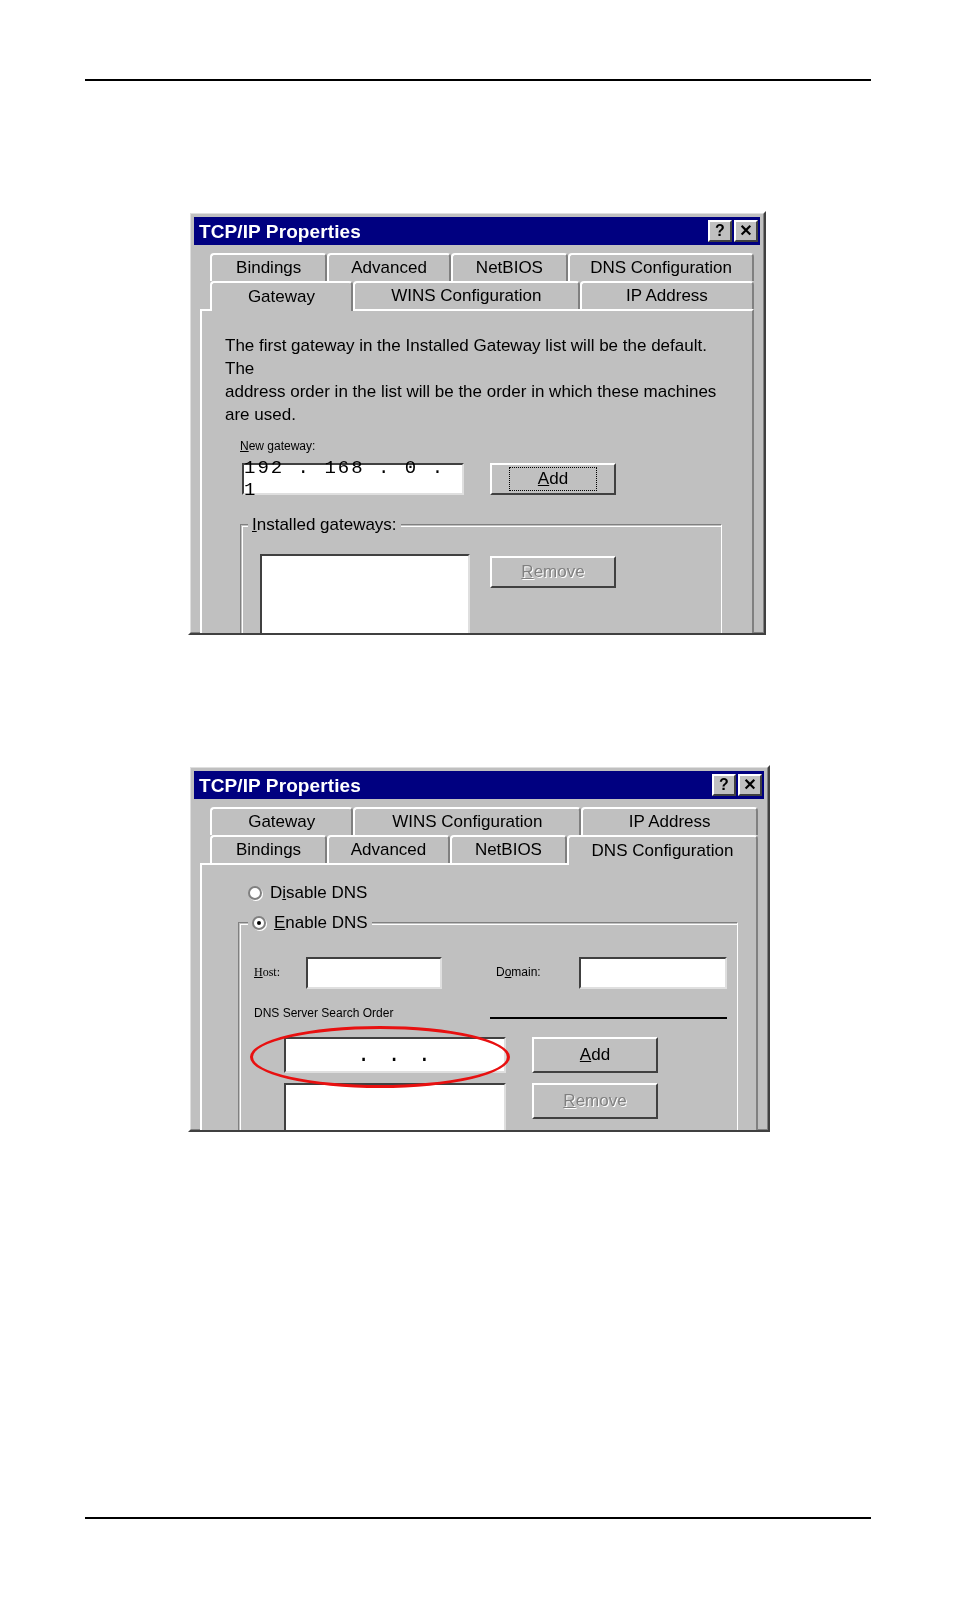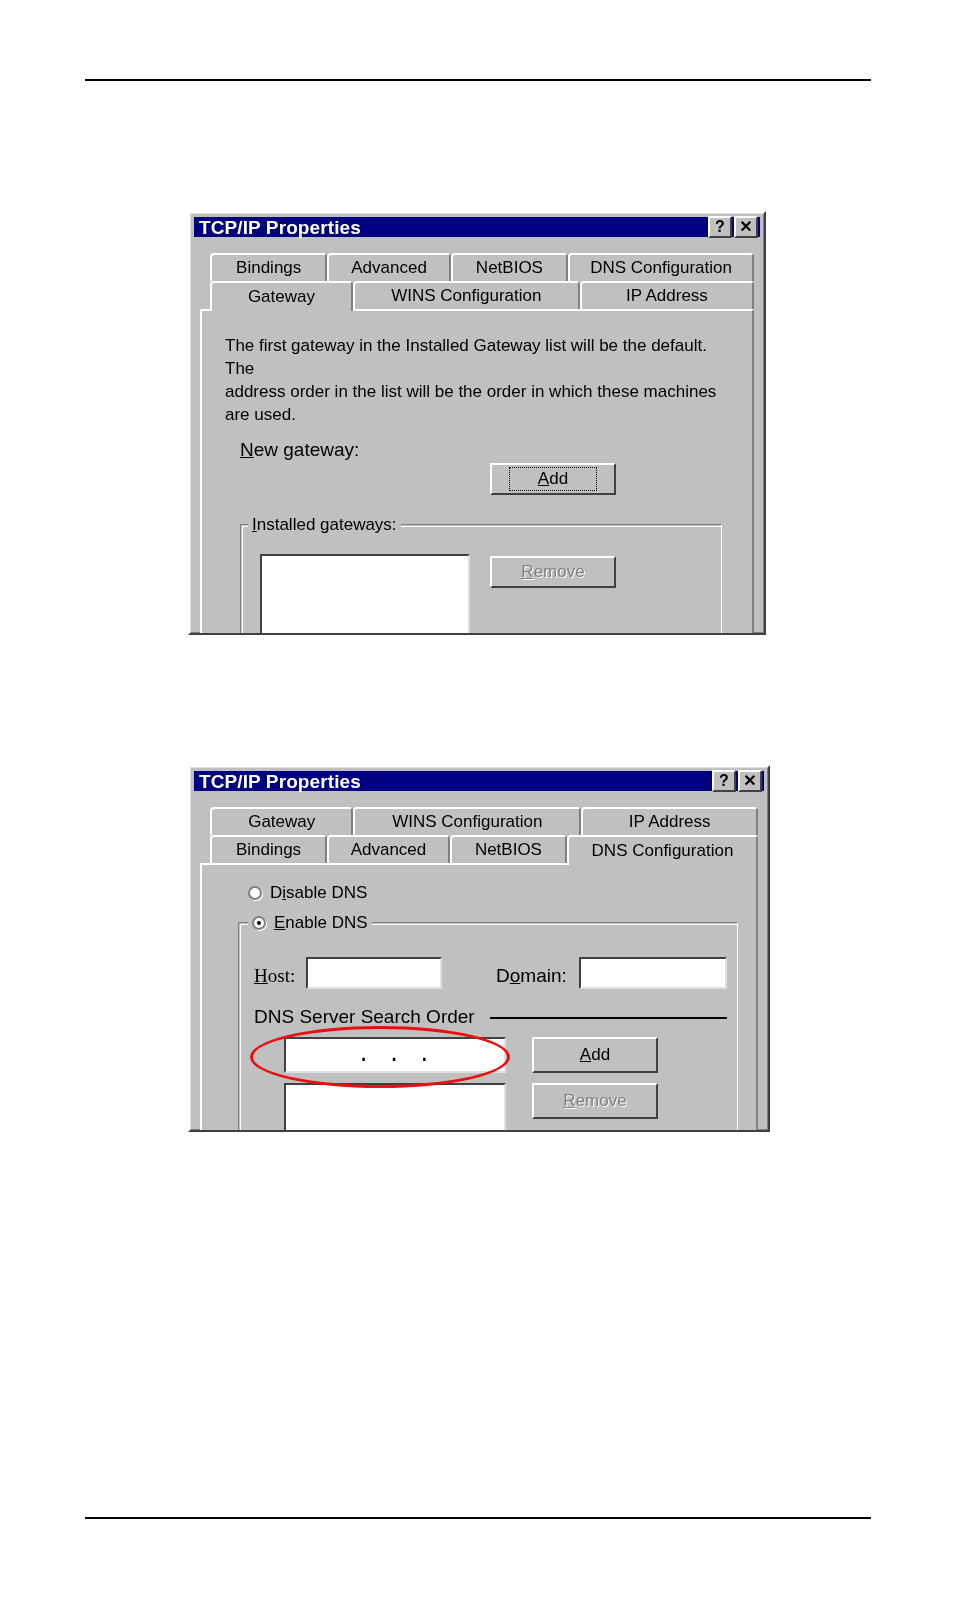--- a/index.html
+++ b/index.html
@@ -59,21 +59,21 @@
     width: 582px;
     height: 367px;
   }
 
   
   .titlebar {
     position: absolute;
     left: 4px;
     top: 4px;
     right: 4px;
-    height: 20px;
+    height: 28px;
     background: #000080;
     display: flex;
     align-items: center;
     padding: 0 2px 0 5px;
     box-sizing: border-box;
   }
   .titlebar-text {
     color: #ffffff;
     font-size: 19px;
     font-weight: bold;
@@ -147,21 +147,21 @@
   .body-text {
     position: absolute;
     font-size: 17px;
     color: #000000;
     line-height: 23px;
     white-space: pre-line;
   }
 
   .field-label {
     position: absolute;
-    font-size: 19px;
+    font-size: 12px;
     color: #000000;
     white-space: nowrap;
   }
   .field-label u { text-decoration: underline; }
 
   
   .textbox {
     position: absolute;
     background: #ffffff;
     border-top: 2px solid #404040;
@@ -340,20 +340,23 @@
   </div>
 
   <div class="tabbody" style="left:10px; top:96px; right:10px; bottom:-6px;text-decoration:underline;">
 
     <div class="body-text" style="left:23px; top:23px; width:500px;">The first gateway in the Installed Gateway list will be the default. The
 address order in the list will be the order in which these machines
 are used.</div>
 
     <div class="field-label" style="left:38px; top:128px;"><u>N</u>ew gateway:</div>
 
+    <div class="textbox ipbox" style="left:40px; top:152px; width:222px; height:32px;">
+      <span>192 . 168 .  0  .  1</span>
+    </div>
 
     <div class="btn" style="left:288px; top:152px; width:126px; height:32px;">
       <span class="focusrect"><u>A</u>dd</span>
     </div>
 
     <div class="groupbox" style="left:38px; top:213px; width:482px; height:120px;"></div>
     <div class="group-title" style="left:46px; top:204px;"><u>I</u>nstalled gateways:</div>
 
     <div class="listbox" style="left:58px; top:243px; width:210px; height:90px;"></div>
 

